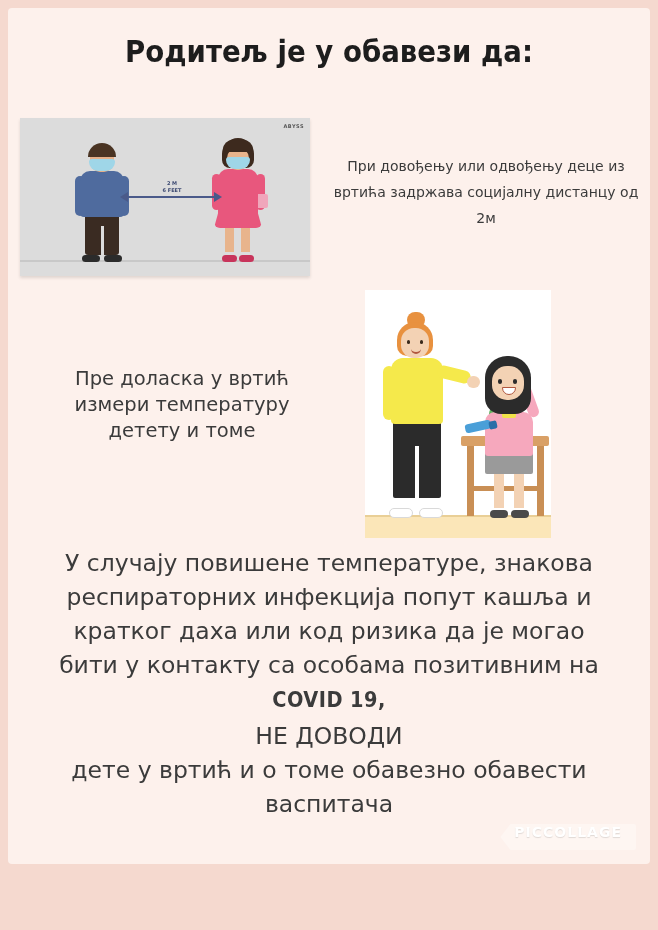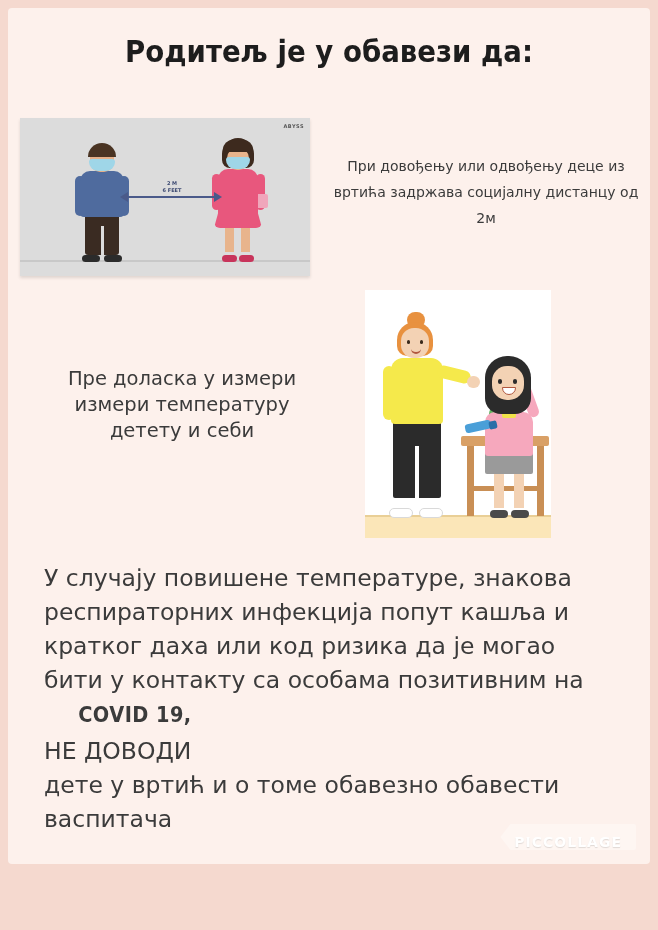--- a/index.html
+++ b/index.html
@@ -198,23 +198,23 @@
   .table-leg2 { position:absolute; left:172px; top:156px; width:7px; height:70px; background:#c98f55; }
   .table-bar { position:absolute; left:102px; top:196px; width:77px; height:5px; background:#c98f55; }
   
   .pot { position:absolute; left:122px; top:130px; width:20px; height:16px; background:#e8883f; border-radius:2px 2px 4px 4px; }
   .leafy { position:absolute; left:124px; top:116px; width:16px; height:16px; background:#5fb35f; border-radius:9px 9px 5px 5px; }
 
   
   .para3 {
     position: absolute;
     left: 36px;
-    top: 553px;
+    top: 538px;
     width: 570px;
-    text-align: left;
+    text-align: center;
     font-size: 23.5px;
     line-height: 34px;
     color: #3b3b3b;
   }
   .para3 .covid {
     display: block;
     font-weight: bold;
     font-size: 22px;
     letter-spacing: 0.5px;
     transform: scaleX(0.88);
@@ -225,21 +225,21 @@
   }
 
   
   .watermark {
     position: absolute;
     right: 14px;
     bottom: 14px;
     height: 26px;
     padding: 0 14px;
     display: flex;
-    align-items: flex-end;
+    align-items: flex-start;
     background: rgba(255,255,255,0.35);
     color: #ffffff;
     font-weight: bold;
     font-size: 14px;
     letter-spacing: 1px;
     border-radius: 2px;
     clip-path: polygon(10px 0, 100% 0, 100% 100%, 10px 100%, 0 50%);
   }
   .watermark .wm-text { text-shadow: 0 1px 1px rgba(0,0,0,.12); }
 </style>
@@ -285,21 +285,21 @@
 
     <div class="dist-arrow"></div>
     <div class="dist-label">
       <div>2 M</div>
       <div>6 FEET</div>
     </div>
   </div>
 
   <div class="para1">При довођењу или одвођењу деце из вртића задржава социјалну дистанцу од 2м</div>
 
-  <div class="para2">Пре доласка у измери измери температуру детету и себи</div>
+  <div class="para2">Пре доласка у вртић измери температуру детету и томе</div>
 
   <div class="illus2">
     <div class="floor"></div>
     <div class="floor-line"></div>
 
     <div class="table-leg1"></div>
     <div class="table-leg2"></div>
     <div class="table-bar"></div>
     <div class="table-top"></div>
     <div class="leafy"></div>

